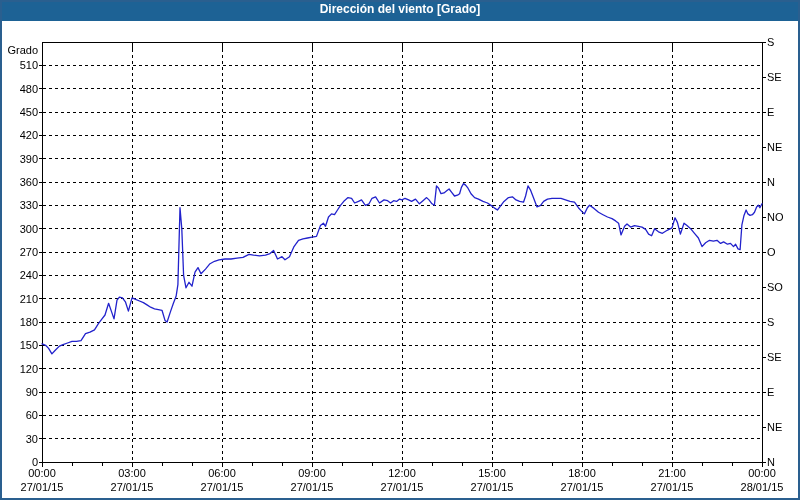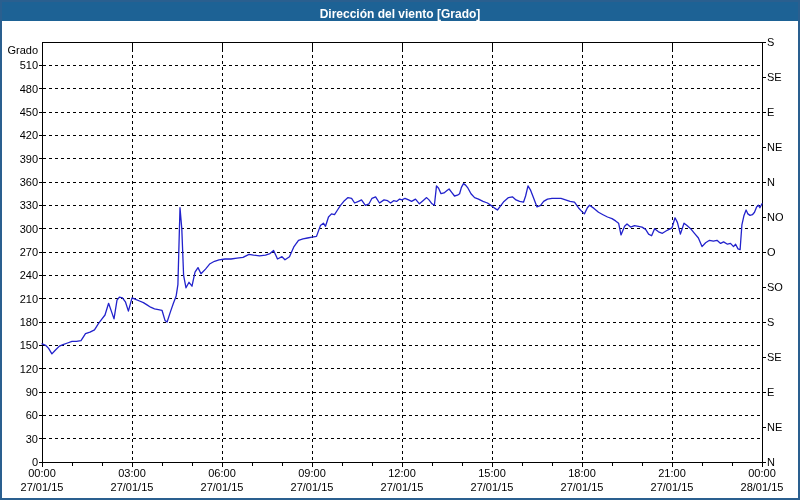--- a/index.html
+++ b/index.html
@@ -8,21 +8,21 @@
     width:800px;height:500px;
     box-sizing:border-box;
     background:#ffffff;
     border:2px solid #2a5f8f;
     font-family:"Liberation Sans", sans-serif;
     overflow:hidden;
   }
   #titlebar{
     position:absolute;left:0;top:0;right:0;height:19px;
     background:#1d6295;
-    display:flex;align-items:flex-end;justify-content:center;
+    display:flex;align-items:flex-start;justify-content:center;
   }
   #titlebar .title-text{
     color:#ffffff;font-size:12px;font-weight:bold;letter-spacing:0px;
   }
   #chart-area{position:absolute;left:0;top:19px;right:0;bottom:0;background:#fff;}
   svg text{font-family:"Liberation Sans", sans-serif;font-size:11px;fill:#000;}
   .grid{stroke:#000;stroke-width:1;stroke-dasharray:3,3;shape-rendering:crispEdges;}
   .axisline{stroke:#000;stroke-width:1;fill:none;shape-rendering:crispEdges;}
   .tick{stroke:#000;stroke-width:1;shape-rendering:crispEdges;}
 </style>

